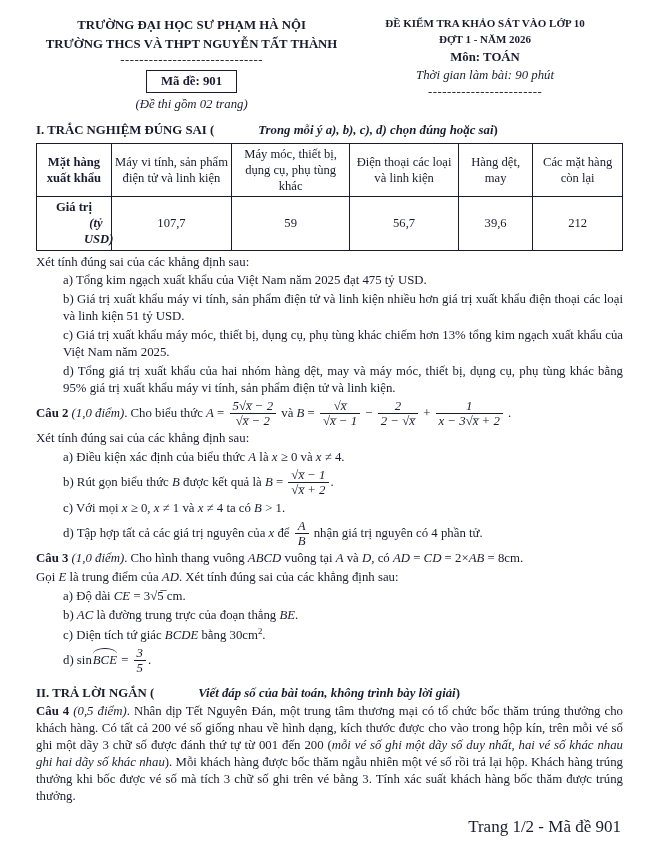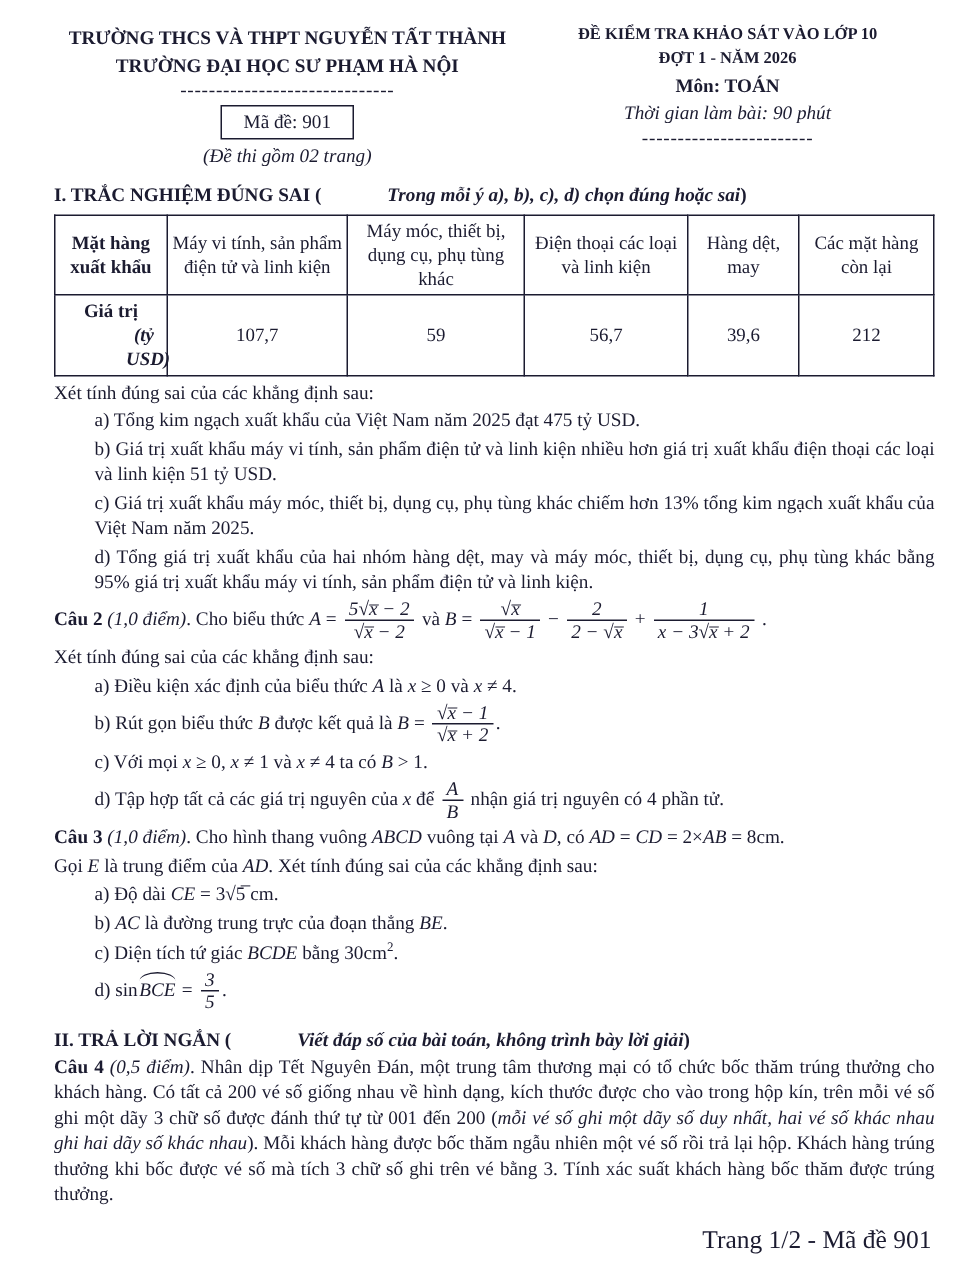--- a/index.html
+++ b/index.html
@@ -13,21 +13,21 @@
   .bi { font-weight:bold; font-style:italic;margin-left:44px; }
   sup { font-size:0.68em; }
 
   
   .header { display:flex; margin-bottom:6px; }
   .header-left { width:53%; text-align:center; line-height:1.45; }
   .header-right { width:47%; text-align:center; line-height:1.45; }
   .hl-bold { font-weight:bold; font-size:12.8px; }
   .hr-title { font-weight:bold; font-size:11px; }
   .dashes { letter-spacing:0.5px; line-height:1.1; }
-  .made-box { display:inline-block; border:1.4px solid #1b1b30; padding:1px 14px; font-weight:normal; margin:3px 0 2px; }
+  .made-box { display:inline-block; border:1.4px solid #1b1b30; padding:1px 14px; font-weight:bold; margin:3px 0 2px; }
 
   
   .para { margin:2px 0; line-height:1.32; text-align:justify; }
   .heading { margin:9px 0 2px; line-height:1.3; }
   .items { padding-left:27px; }
   .item { margin:2px 0; line-height:1.32; text-align:justify; }
 
   
   .frac { display:inline-block; text-align:center; vertical-align:middle; margin:0 2px; line-height:1.12; font-style:italic; }
   .frac .num { display:block; border-bottom:1px solid currentColor; padding:0 3px; }
@@ -43,22 +43,22 @@
 
   .footer { position:absolute; right:30px; bottom:8px; font-size:17px; }
 </style>
 </head>
 <body>
 
 <div class="page">
 
   <div class="header">
     <div class="header-left">
+      <div class="hl-bold">TRƯỜNG ĐẠI HỌC SƯ PHẠM HÀ NỘI</div>
       <div class="hl-bold">TRƯỜNG THCS VÀ THPT NGUYỄN TẤT THÀNH</div>
-      <div class="hl-bold">TRƯỜNG ĐẠI HỌC SƯ PHẠM HÀ NỘI</div>
       <div class="dashes">------------------------------</div>
       <div>
         <span class="made-box">Mã đề: 901</span>
       </div>
       <div class="i">(Đề thi gồm 02 trang)</div>
     </div>
     <div class="header-right">
       <div class="hr-title">ĐỀ KIỂM TRA KHẢO SÁT VÀO LỚP 10</div>
       <div class="hr-title">ĐỢT 1 - NĂM 2026</div>
       <div class="b">Môn: TOÁN</div>

